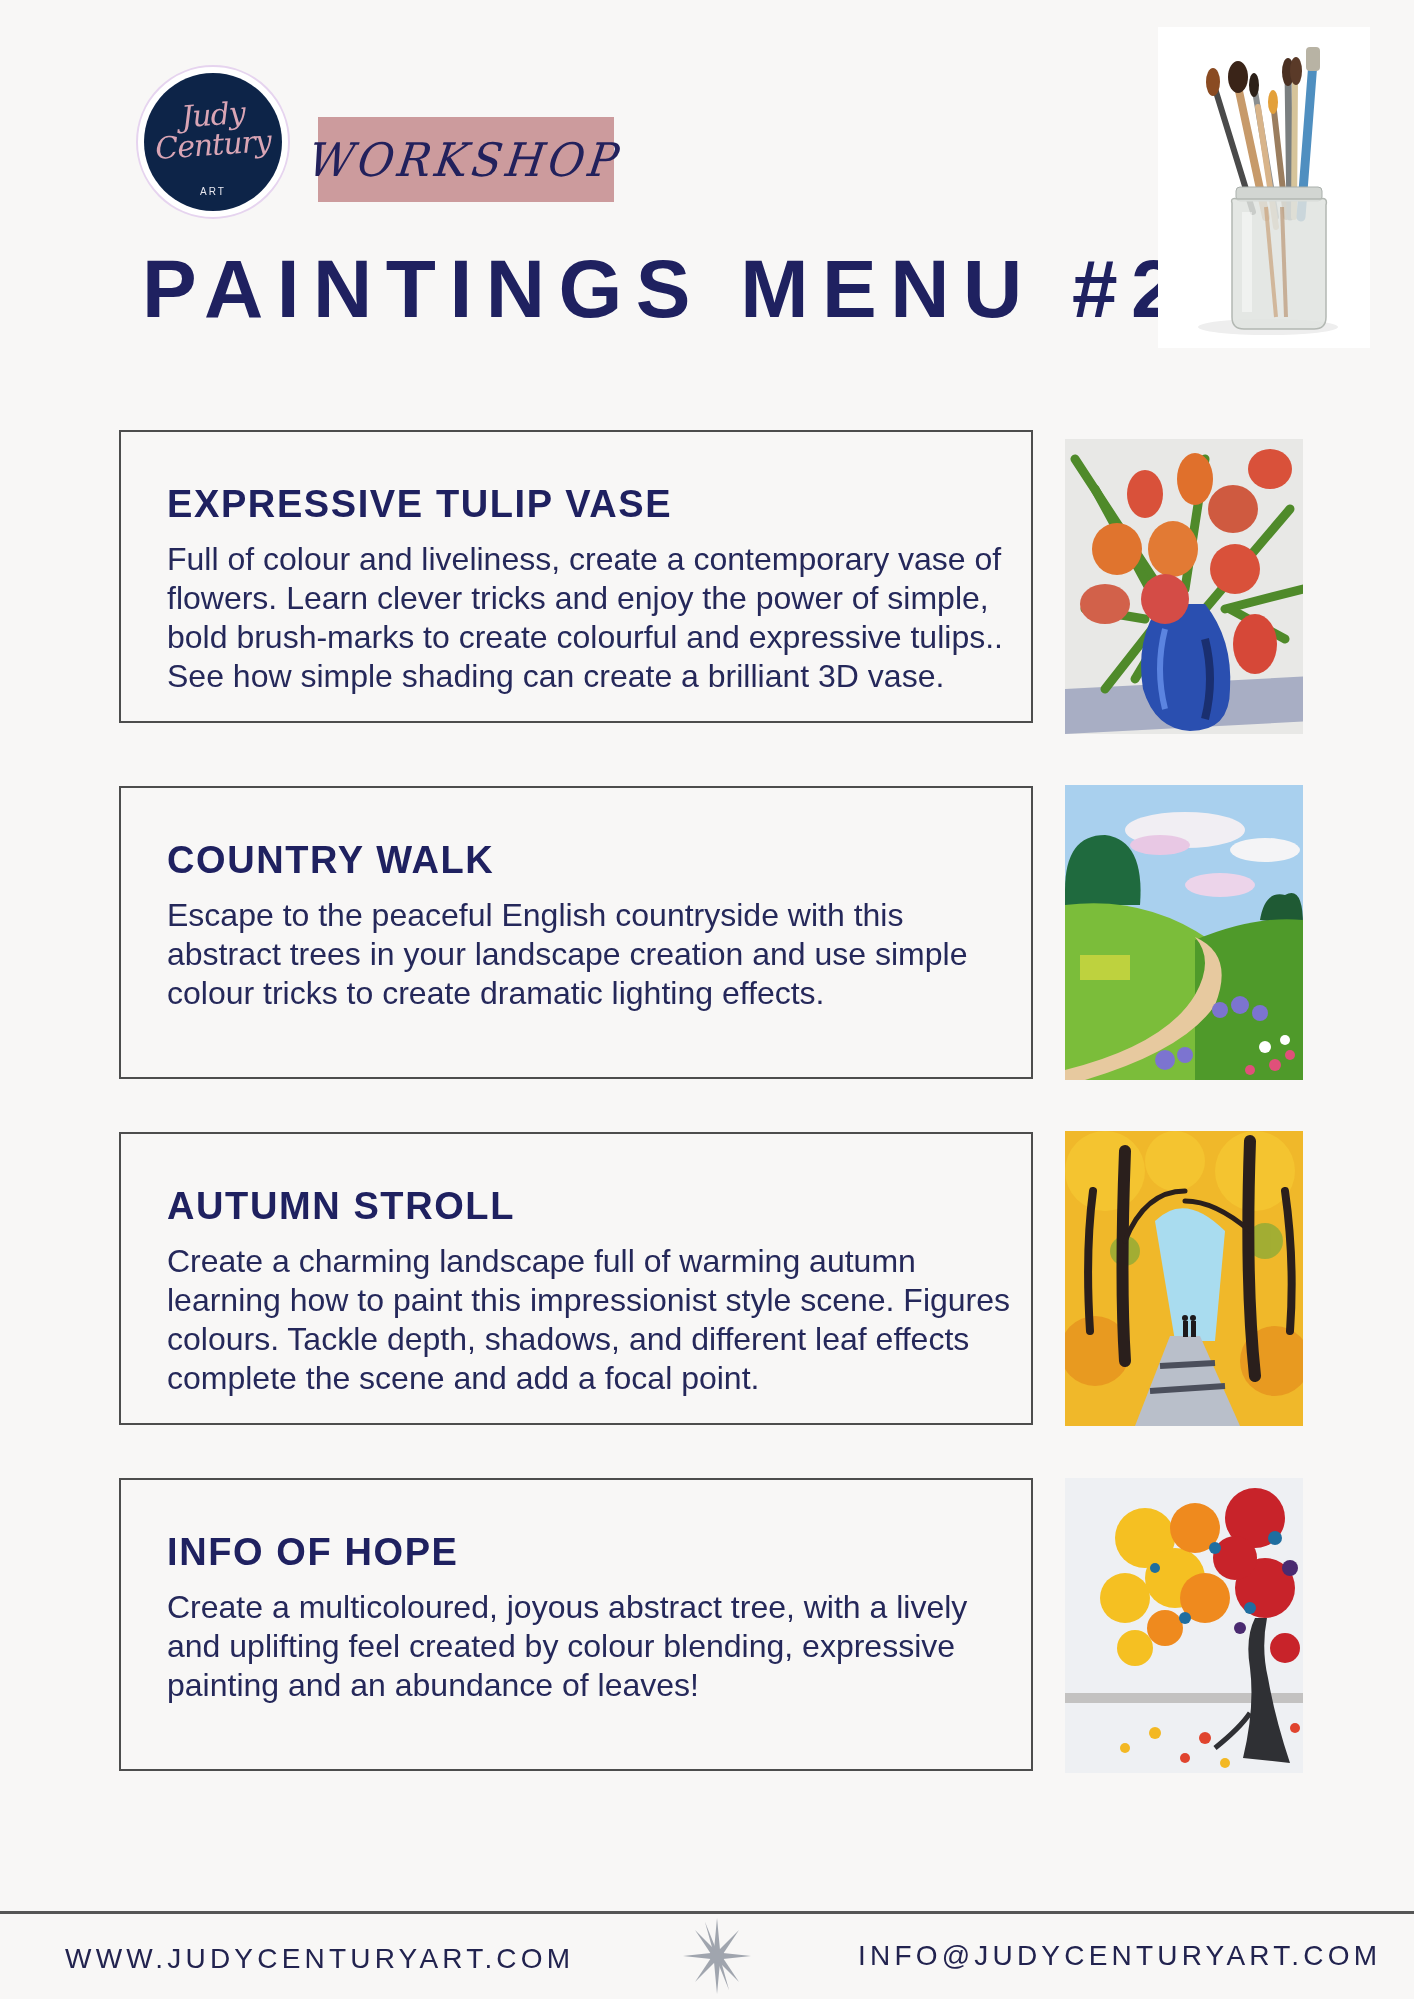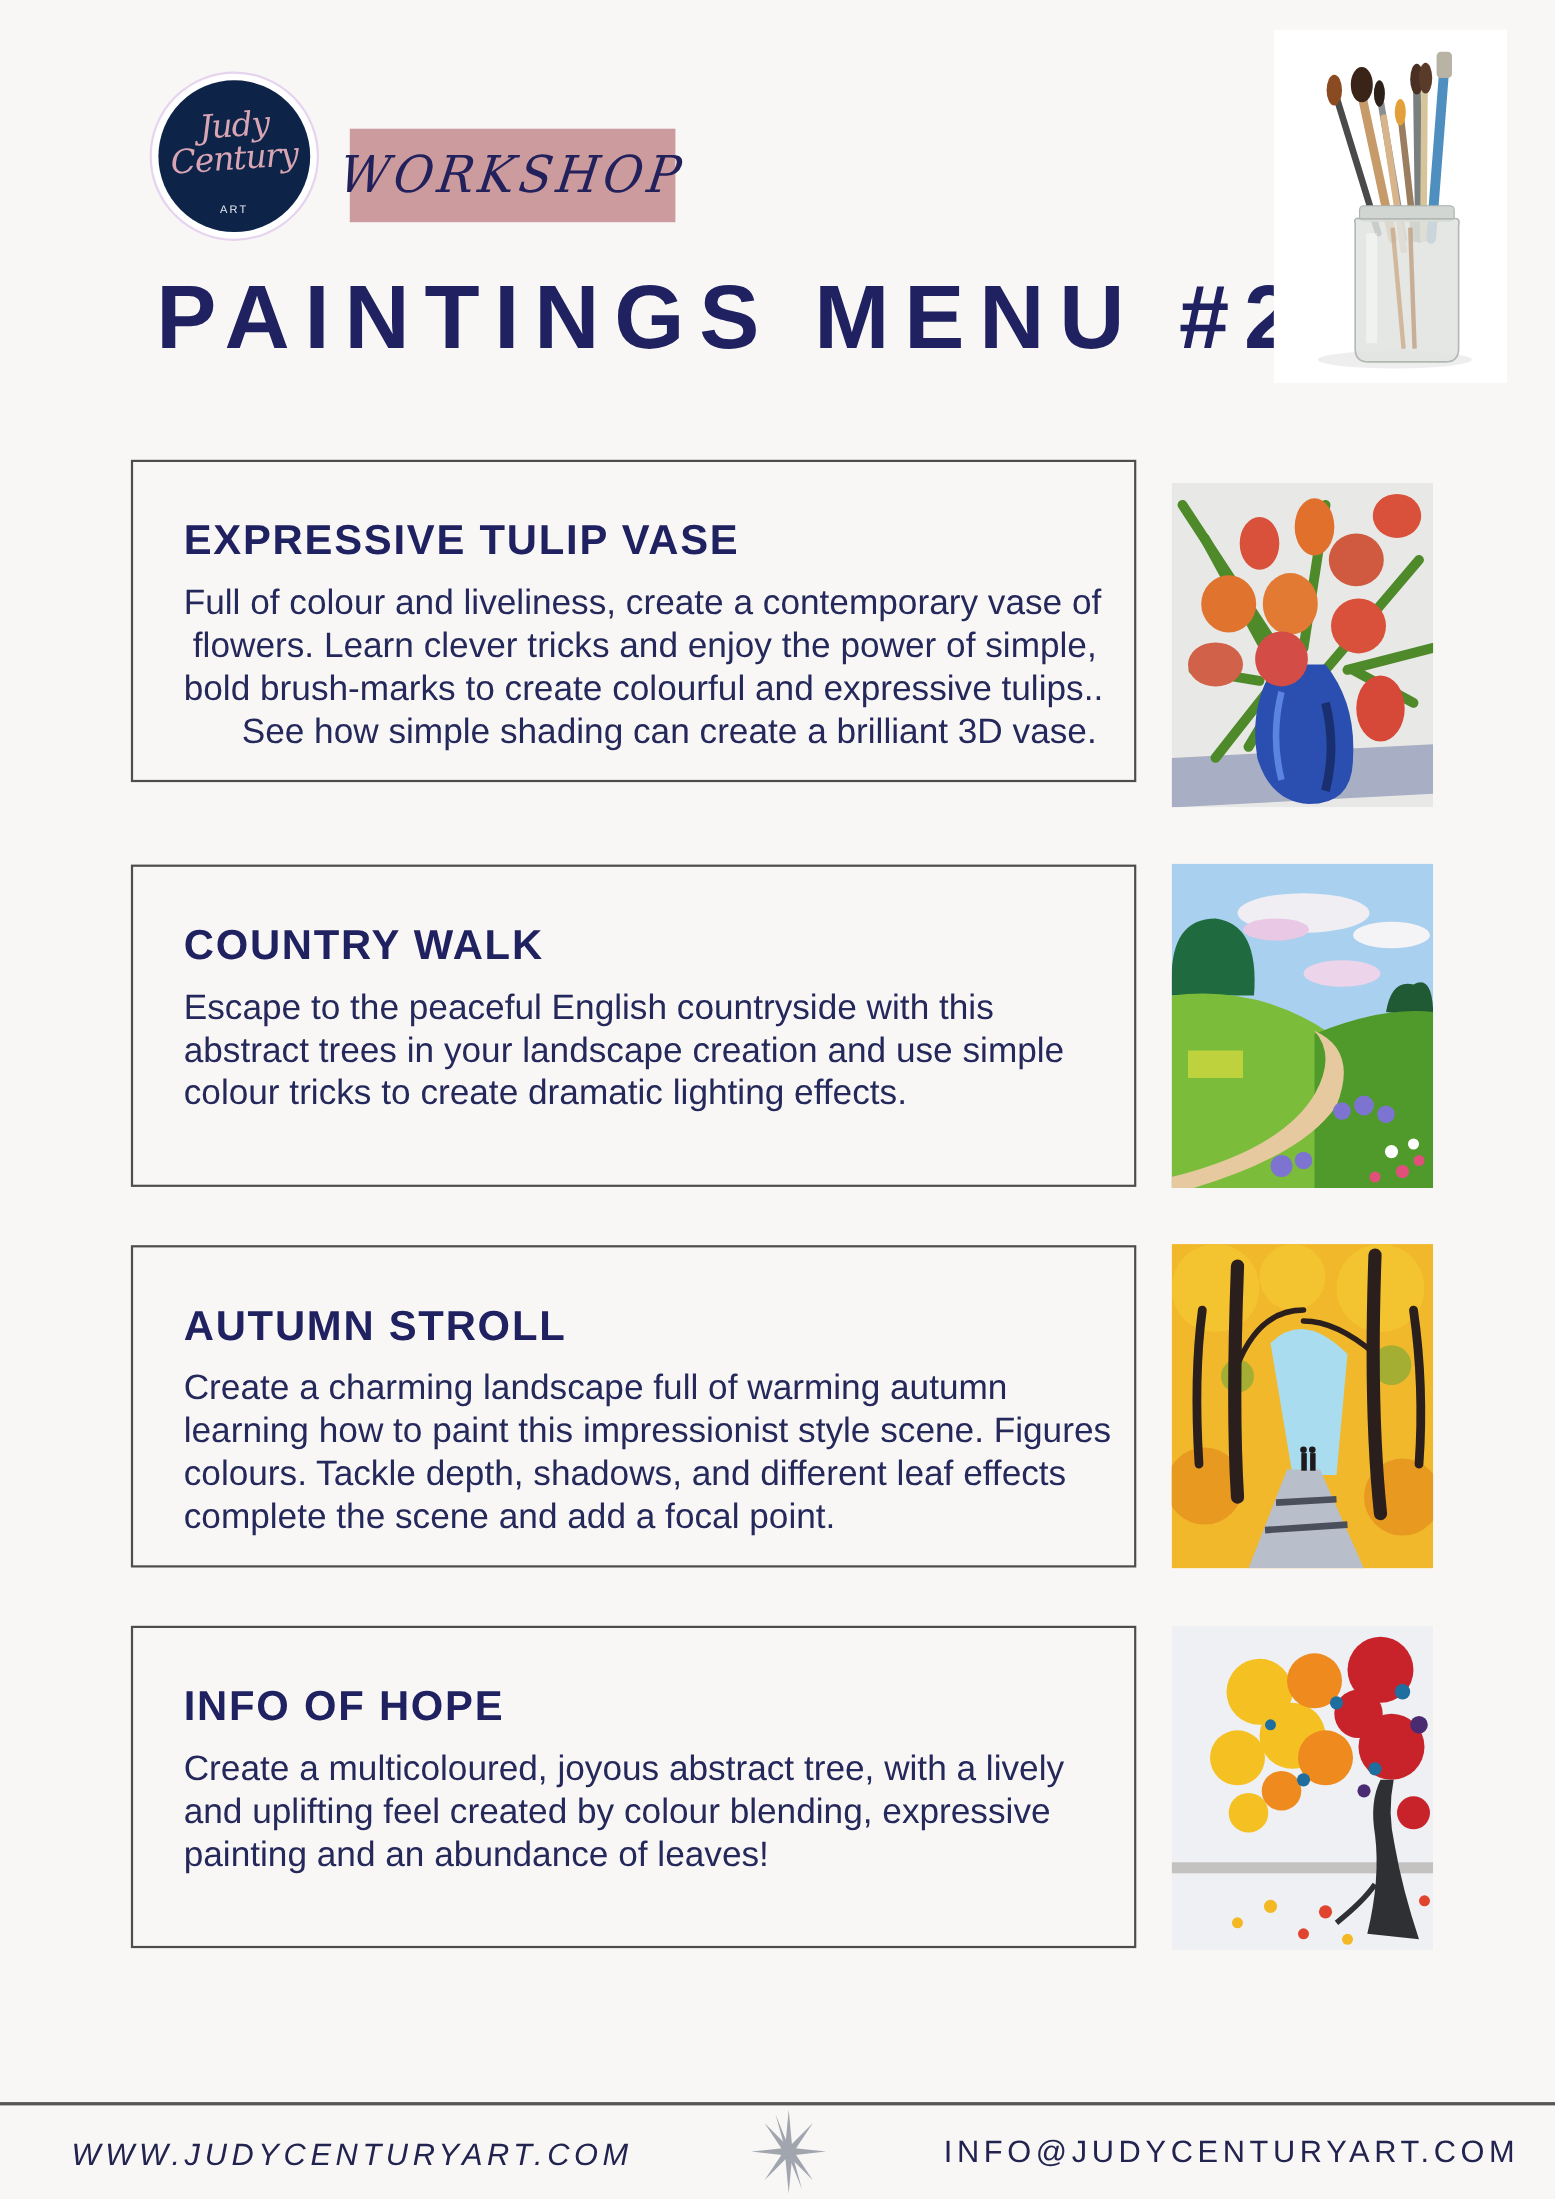--- a/index.html
+++ b/index.html
@@ -30,21 +30,21 @@
   .card-title { position: absolute; left: 46px; top: 50px; font-size: 38px; font-weight: bold; letter-spacing: 1.6px;
                 color: #1f2160; line-height: 44px; white-space: nowrap; }
   .card-desc { position: absolute; left: 46px; top: 108px; width: 830px; font-size: 32px; line-height: 39px;
                color: #25285a; font-family: "Liberation Sans", sans-serif; }
   .card-desc span { display: block; white-space: nowrap; }
 
   .thumb { position: absolute; left: 1065px; width: 238px; height: 295px; overflow: hidden; }
 
   .footer-line { position: absolute; left: 0; top: 1911px; width: 1414px; height: 3px; background: #555555; }
   .footer-text { position: absolute; top: 1944px; font-size: 28px; letter-spacing: 4.2px; color: #22234f; line-height: 30px; white-space: nowrap; }
-  .footer-web { left: 65px; font-style: italic; }
+  .footer-web { left: 65px; }
   .footer-email { left: 858px; top: 1941px; }
   .footer-star { position: absolute; left: 680px; top: 1918px; width: 74px; height: 76px; }
 </style>
 </head>
 <body>
 
 <div class="logo">
   <div class="logo-inner">
     <div class="logo-script logo-judy">Judy</div>
     <div class="logo-script logo-century">Century</div>
@@ -84,21 +84,21 @@
     </g>
 
     <rect x="78" y="160" width="86" height="14" rx="4" fill="#d2d6d2" stroke="#aab0ac" stroke-width="1"></rect>
     <path d="M74 176 Q72 170 80 172 L162 172 Q170 170 168 178 L168 290 Q168 302 156 302 L86 302 Q74 302 74 290 Z" fill="#dfe3df" fill-opacity="0.85" stroke="#b3b8b3" stroke-width="1.5"></path>
     <rect x="84" y="185" width="10" height="100" fill="#ffffff" fill-opacity="0.45"></rect>
     <line x1="108" y1="180" x2="118" y2="290" stroke="#c9a37c" stroke-width="4" stroke-opacity="0.7"></line>
     <line x1="124" y1="180" x2="128" y2="290" stroke="#b48a64" stroke-width="4" stroke-opacity="0.6"></line>
   </svg>
 </div>
 
-<div class="card" style="top:418px;text-align:right;">
+<div class="card" style="top:430px;">
   <div class="card-title">EXPRESSIVE TULIP VASE</div>
   <div class="card-desc">
     <span>Full of colour and liveliness, create a contemporary vase of</span>
     <span>flowers. Learn clever tricks and enjoy the power of simple,</span>
     <span>bold brush-marks to create colourful and expressive tulips..</span>
     <span>See how simple shading can create a brilliant 3D vase.</span>
   </div>
 </div>
 <div class="thumb" style="top:439px;">
   <svg width="238" height="295" viewBox="0 0 238 295">

